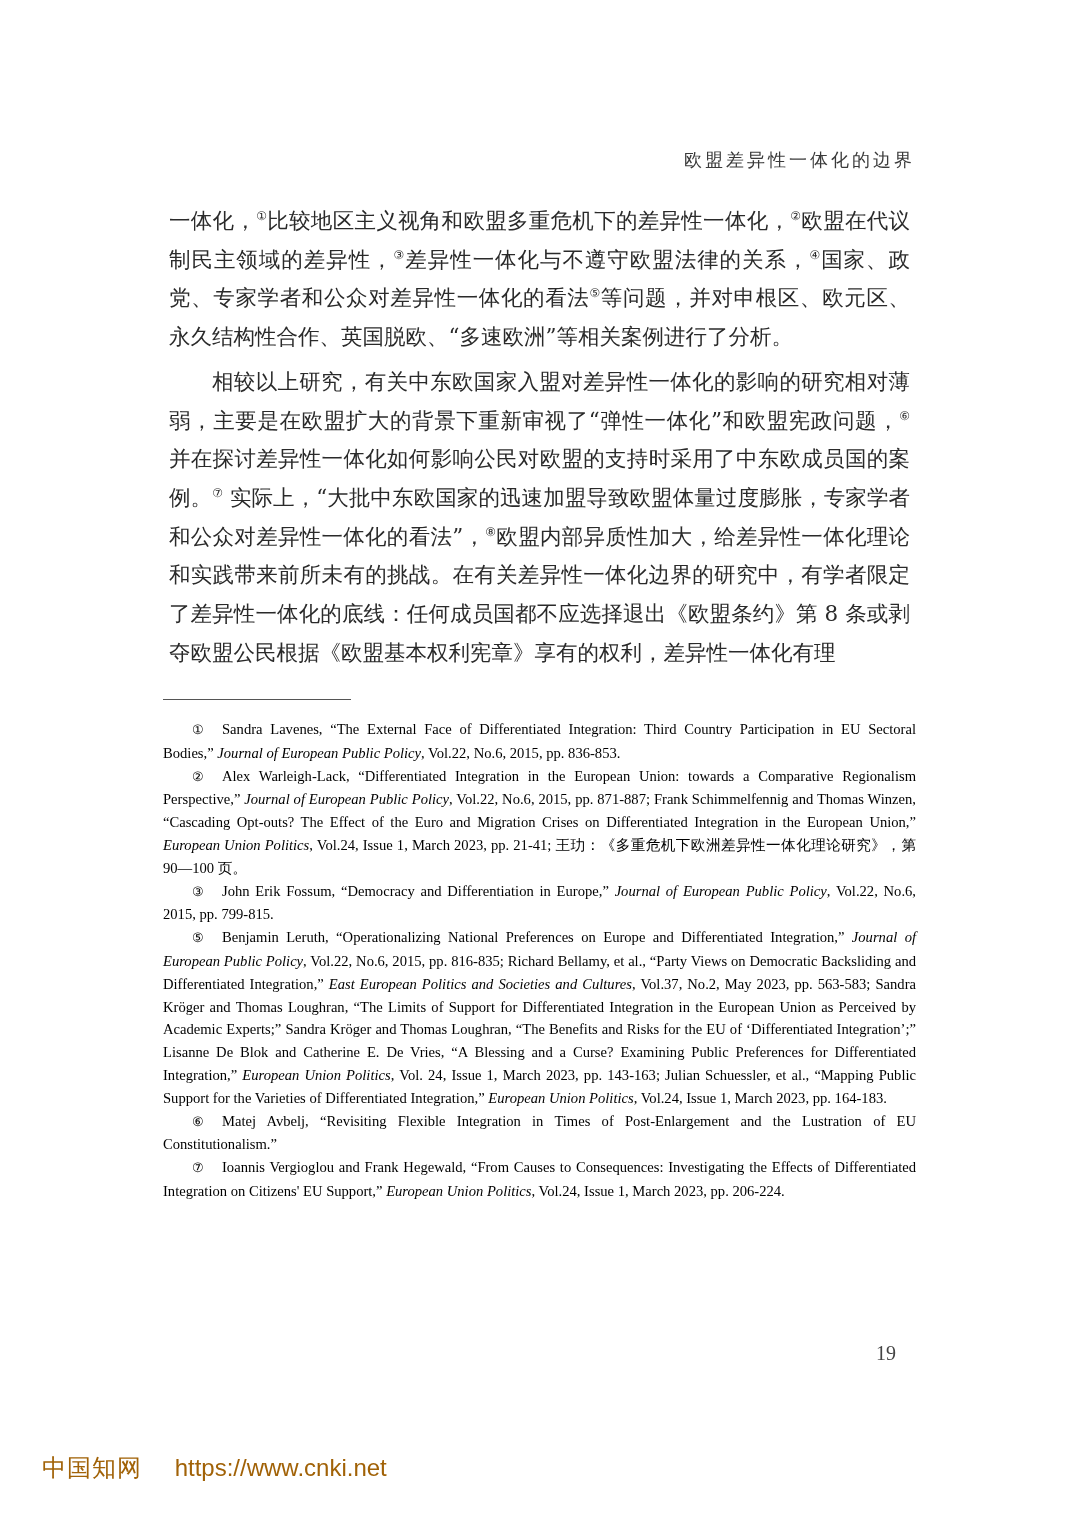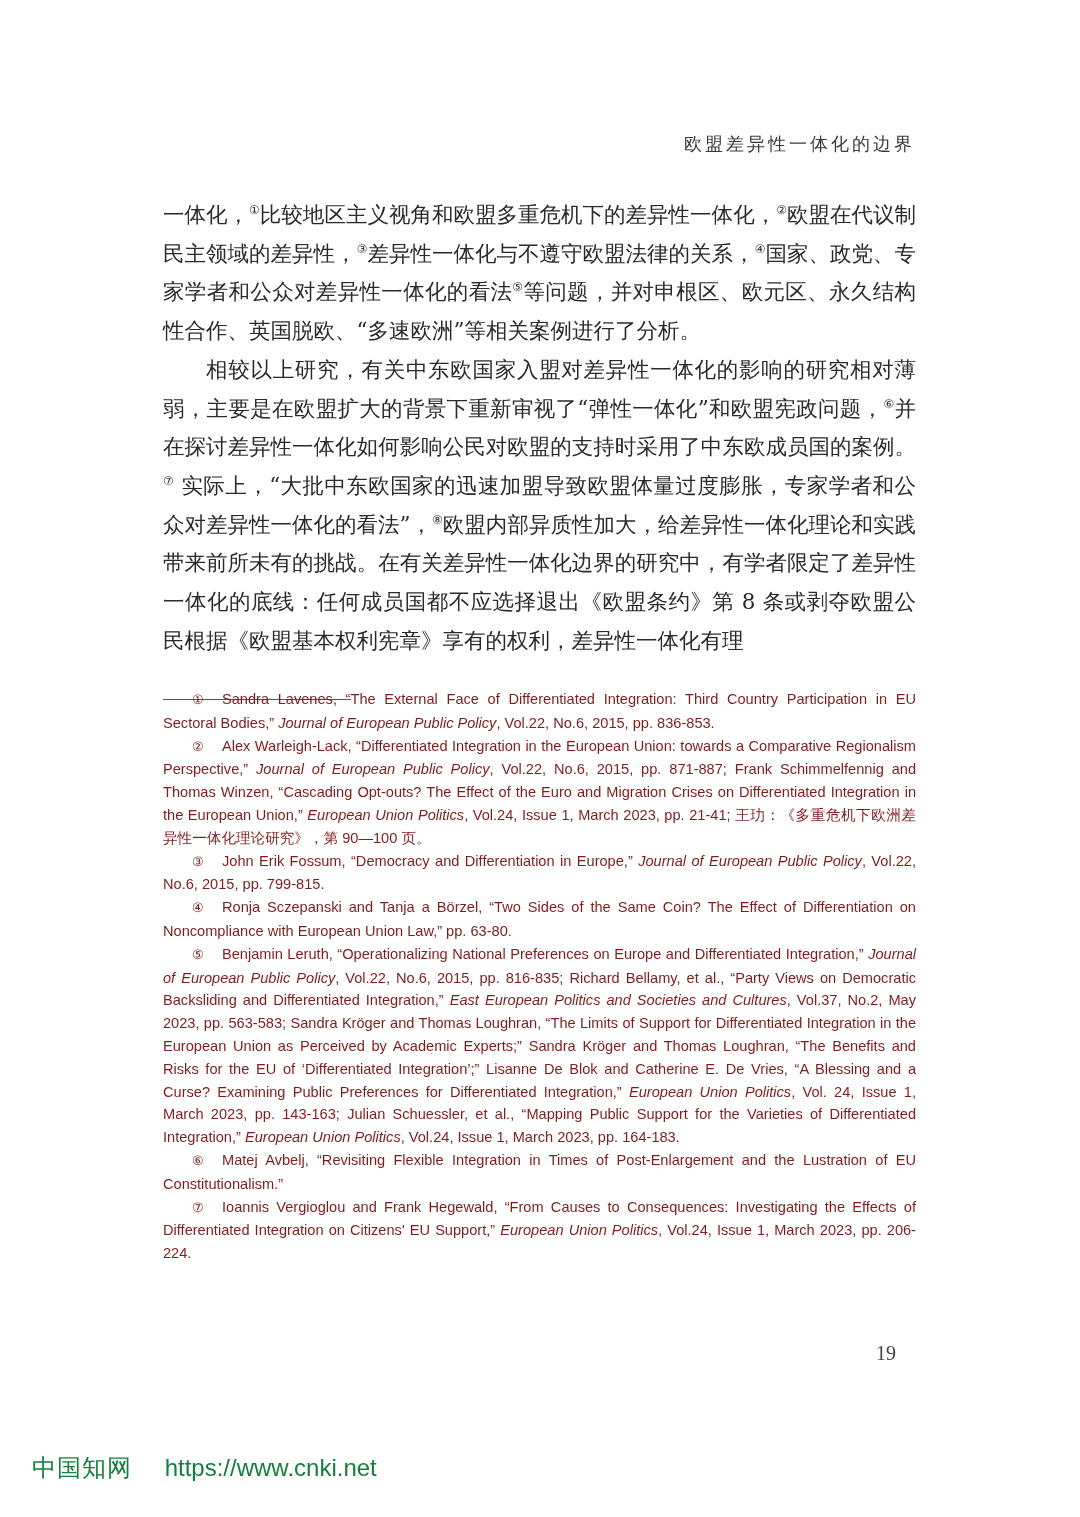--- a/index.html
+++ b/index.html
@@ -1,72 +1,71 @@
 <!DOCTYPE html>
 <html><head>
 <meta charset="utf-8">
 <style>
   html, body { margin: 0; padding: 0; background: #ffffff; }
   body {
     width: 1080px; height: 1517px; position: relative; overflow: hidden;
     font-family: "DejaVu Serif", "Liberation Serif", serif; color: #2b2b2b;
   }
   .running-head {
-    position: absolute; top: 132px; right: 165px;
+    position: absolute; top: 148px; right: 165px;
     font-size: 18px; letter-spacing: 3px; color: #3a3a3a;
   }
   .body-text {
     position: absolute; left: 163px; top: 196px; width: 753px;
     font-size: 21.5px; line-height: 38.7px; color: #2a2a2a;
     text-align: justify; text-align-last: left;
   }
-  .body-text p { margin: 0; }
+  .body-text p { margin: 6px; }
   .body-text p.indent { text-indent: 43px; }
   .body-text sup, .fn-text sup { font-size: 12px; vertical-align: 8px; line-height: 0; }
   .rule {
     position: absolute; left: 163px; top: 699px; width: 188px; height: 0;
     border-top: 1.5px solid #555;
   }
   .footnotes {
-    position: absolute; left: 163px; top: 688px; width: 753px;
-    font-family: Liberation Sans, sans-serif;
-    font-size: 14.6px; line-height: 22.8px; color: #7f1d1d;
+    position: absolute; left: 163px; top: 718px; width: 753px;
+    font-family: Liberation Serif, serif;
+    font-size: 14.6px; line-height: 22.8px; color: #000000;
     text-align: justify;
   }
   .fn { margin: 0; text-indent: 29px; }
   .fn .num { display: inline-block; width: 30px; text-indent: 0; font-size: 13px; }
   .fn i { font-style: italic; }
   .page-number {
     position: absolute; top: 1342px; left: 876px;
     font-family: "Liberation Serif", serif; font-size: 20px; color: #444;
   }
   .watermark {
-    position: absolute; top: 1452px; left: 32px;
+    position: absolute; top: 1452px; left: 42px;
     font-family: "Liberation Sans", "DejaVu Sans", sans-serif;
-    font-size: 24px; color: #15803d; white-space: nowrap;
+    font-size: 24px; color: #a16207; white-space: nowrap;
   }
   .watermark .brand { letter-spacing: 1px; margin-right: 26px; }
 </style>
 </head>
 <body>
 
 <div class="running-head">欧盟差异性一体化的边界</div>
 
 <div class="body-text">
   <p><span>一体化，</span><sup>①</sup><span>比较地区主义视角和欧盟多重危机下的差异性一体化，</span><sup>②</sup><span>欧盟在代议制民主领域的差异性，</span><sup>③</sup><span>差异性一体化与不遵守欧盟法律的关系，</span><sup>④</sup><span>国家、政党、专家学者和公众对差异性一体化的看法</span><sup>⑤</sup><span>等问题，并对申根区、欧元区、永久结构性合作、英国脱欧、“多速欧洲”等相关案例进行了分析。</span></p>
   <p class="indent"><span>相较以上研究，有关中东欧国家入盟对差异性一体化的影响的研究相对薄弱，主要是在欧盟扩大的背景下重新审视了“弹性一体化”和欧盟宪政问题，</span><sup>⑥</sup><span>并在探讨差异性一体化如何影响公民对欧盟的支持时采用了中东欧成员国的案例。</span><sup>⑦</sup><span> 实际上，“大批中东欧国家的迅速加盟导致欧盟体量过度膨胀，专家学者和公众对差异性一体化的看法”，</span><sup>⑧</sup><span>欧盟内部异质性加大，给差异性一体化理论和实践带来前所未有的挑战。在有关差异性一体化边界的研究中，有学者限定了差异性一体化的底线：任何成员国都不应选择退出《欧盟条约》第 8 条或剥夺欧盟公民根据《欧盟基本权利宪章》享有的权利，差异性一体化有理</span></p>
 </div>
 
 <div class="rule"></div>
 
 <div class="footnotes">
   <p class="fn"><span class="num">①</span><span>Sandra Lavenes, “The External Face of Differentiated Integration: Third Country Participation in EU Sectoral Bodies,” </span><i>Journal of European Public Policy</i><span>, Vol.22, No.6, 2015, pp. 836-853.</span></p>
   <p class="fn"><span class="num">②</span><span>Alex Warleigh-Lack, “Differentiated Integration in the European Union: towards a Comparative Regionalism Perspective,” </span><i>Journal of European Public Policy</i><span>, Vol.22, No.6, 2015, pp. 871-887; Frank Schimmelfennig and Thomas Winzen, “Cascading Opt-outs? The Effect of the Euro and Migration Crises on Differentiated Integration in the European Union,” </span><i>European Union Politics</i><span>, Vol.24, Issue 1, March 2023, pp. 21-41; 王玏：《多重危机下欧洲差异性一体化理论研究》，第 90—100 页。</span></p>
   <p class="fn"><span class="num">③</span><span>John Erik Fossum, “Democracy and Differentiation in Europe,” </span><i>Journal of European Public Policy</i><span>, Vol.22, No.6, 2015, pp. 799-815.</span></p>
-  <p class="fn"><span class="num">④</span><span>Ronja Sczepanski and Tanja a Börzel, “Two Sides of the Same Coin? The Effect of Differentiation on Noncompliance with European Union Law,” pp. 63-80.</span></p>
   <p class="fn"><span class="num">⑤</span><span>Benjamin Leruth, “Operationalizing National Preferences on Europe and Differentiated Integration,” </span><i>Journal of European Public Policy</i><span>, Vol.22, No.6, 2015, pp. 816-835; Richard Bellamy, et al., “Party Views on Democratic Backsliding and Differentiated Integration,” </span><i>East European Politics and Societies and Cultures</i><span>, Vol.37, No.2, May 2023, pp. 563-583; Sandra Kröger and Thomas Loughran, “The Limits of Support for Differentiated Integration in the European Union as Perceived by Academic Experts;” Sandra Kröger and Thomas Loughran, “The Benefits and Risks for the EU of ‘Differentiated Integration’;” Lisanne De Blok and Catherine E. De Vries, “A Blessing and a Curse? Examining Public Preferences for Differentiated Integration,” </span><i>European Union Politics</i><span>, Vol. 24, Issue 1, March 2023, pp. 143-163; Julian Schuessler, et al., “Mapping Public Support for the Varieties of Differentiated Integration,” </span><i>European Union Politics</i><span>, Vol.24, Issue 1, March 2023, pp. 164-183.</span></p>
   <p class="fn"><span class="num">⑥</span><span>Matej Avbelj, “Revisiting Flexible Integration in Times of Post-Enlargement and the Lustration of EU Constitutionalism.”</span></p>
   <p class="fn"><span class="num">⑦</span><span>Ioannis Vergioglou and Frank Hegewald, “From Causes to Consequences: Investigating the Effects of Differentiated Integration on Citizens' EU Support,” </span><i>European Union Politics</i><span>, Vol.24, Issue 1, March 2023, pp. 206-224.</span></p>
 </div>
 
 <div class="page-number">19</div>
 
 <div class="watermark">
   <span class="brand">中国知网</span>
   <span class="url">https://www.cnki.net</span>

